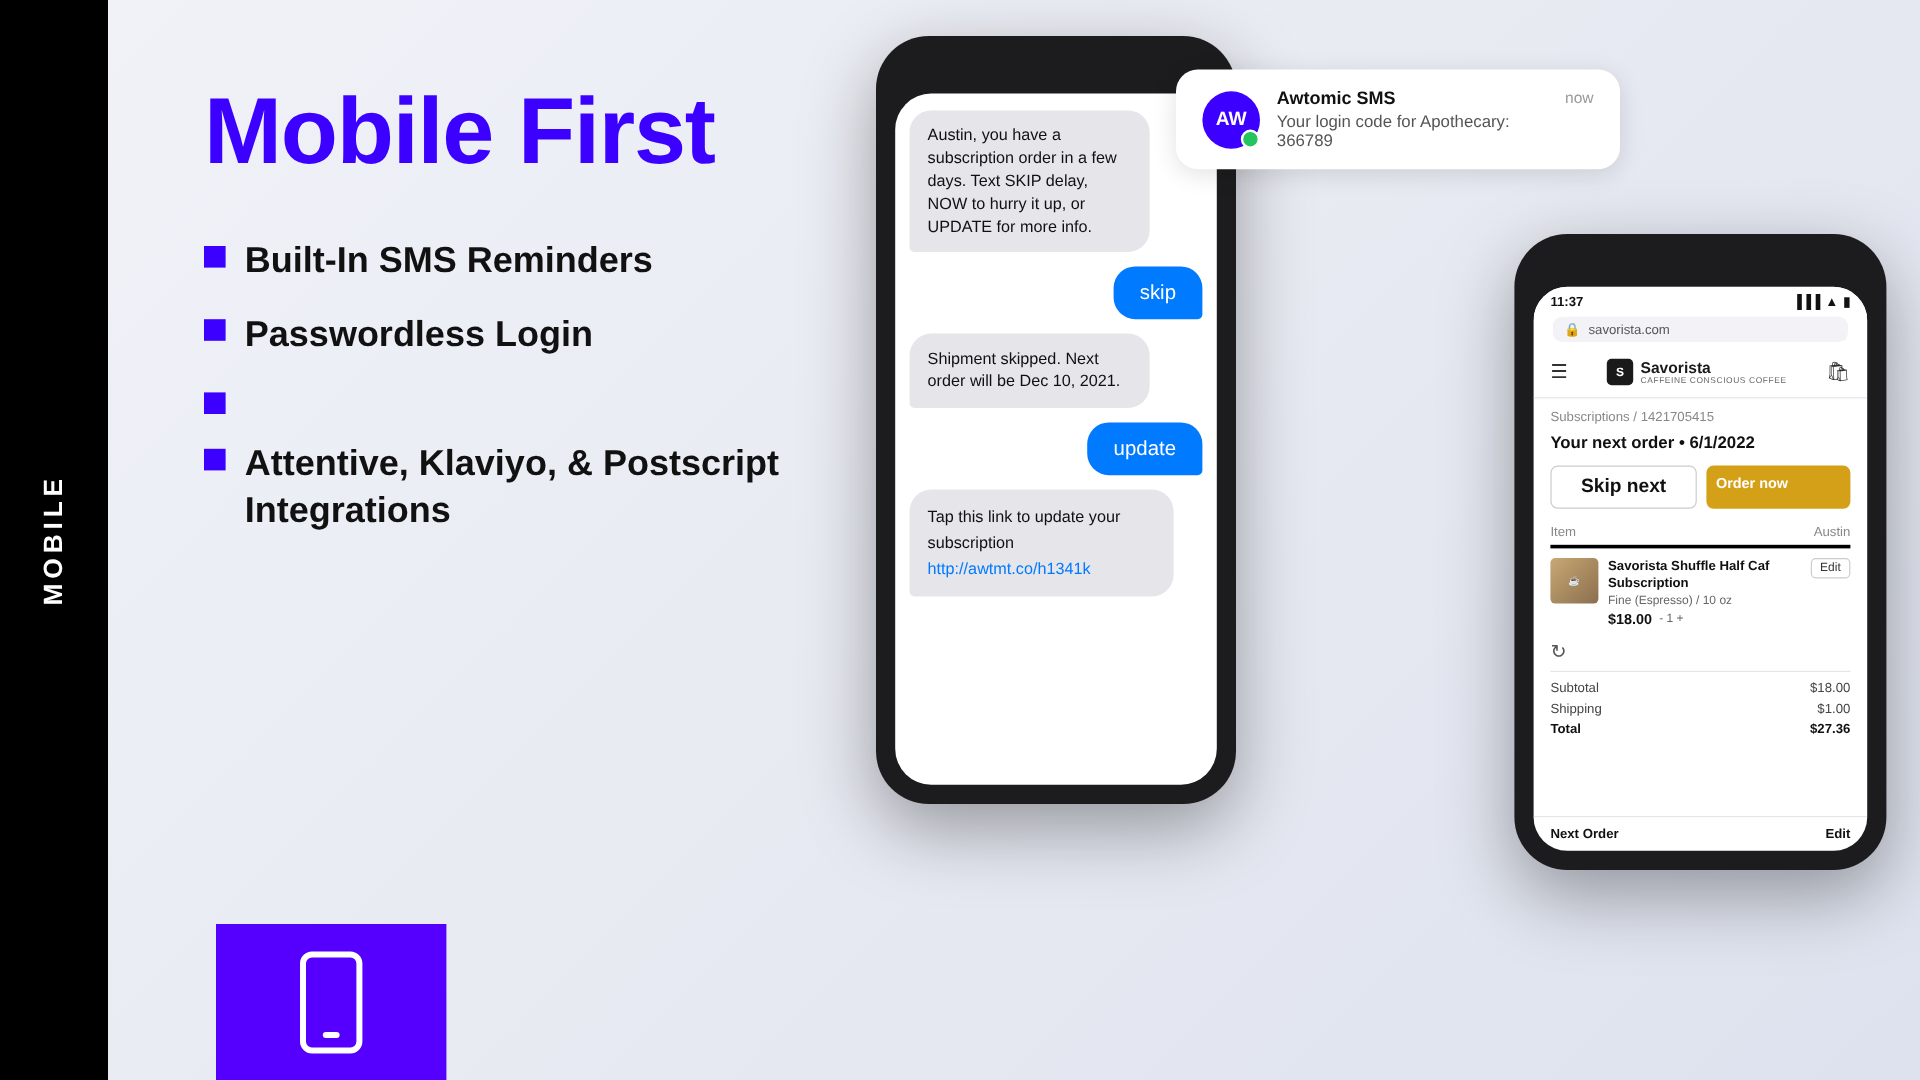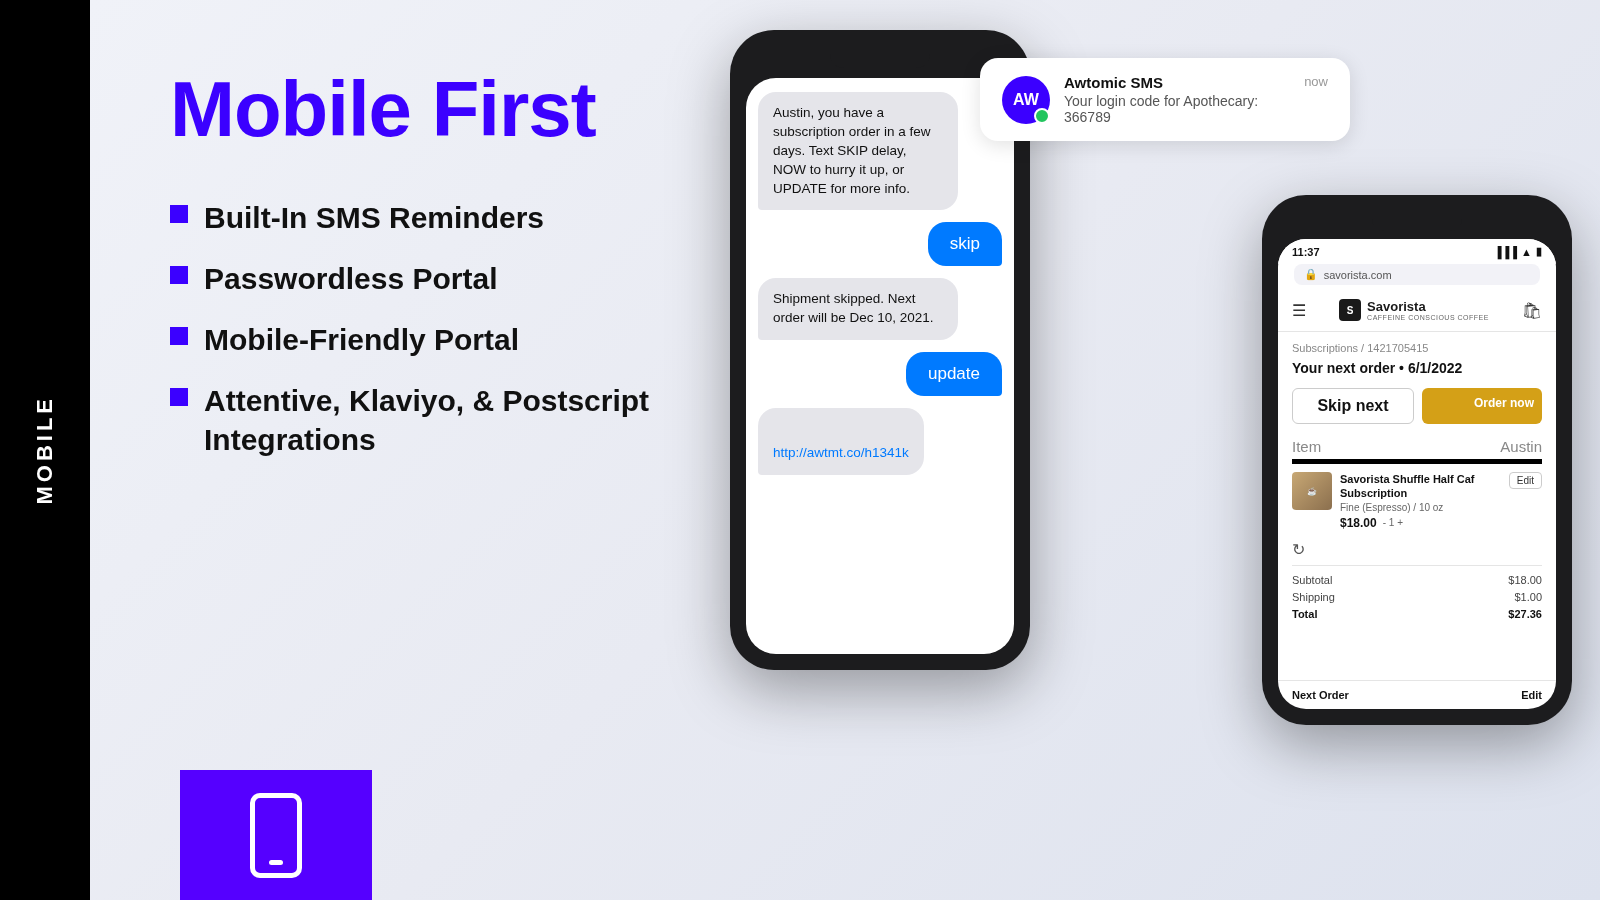--- a/index.html
+++ b/index.html
@@ -364,30 +364,30 @@
       text-align: center;
     }
     .btn-order {
       flex: 1;
       padding: 8px;
       border-radius: 6px;
       background: #d4a017;
       font-size: 12px;
       font-weight: 700;
       color: #fff;
-      text-align: right;
+      text-align: left;
     }
     .portal-table-header {
       display: flex;
       justify-content: space-between;
-      font-size: 15px;
+      font-size: 11px;
       color: #888;
       margin-bottom: 8px;
       padding-bottom: 4px;
-      border-bottom: 5px solid #000000;
+      border-bottom: 3px solid #000000;
       align-items: flex-end;
     }
     .portal-product-row {
       display: flex;
       align-items: flex-start;
       gap: 8px;
       margin-bottom: 10px;
     }
     .product-thumb {
       width: 40px;
@@ -462,25 +462,24 @@
 
   <div class="left-section">
     <h1 class="main-title">Mobile First</h1>
     <ul class="bullet-list">
       <li class="bullet-item">
         <span class="bullet-square"></span>
         <span>Built-In SMS Reminders</span>
       </li>
       <li class="bullet-item">
         <span class="bullet-square"></span>
-        <span>Passwordless Portal</span>
+        <span>Passwordless Login</span>
       </li>
       <li class="bullet-item">
         <span class="bullet-square"></span>
-        <span>Mobile-Friendly Portal</span>
       </li>
       <li class="bullet-item">
         <span class="bullet-square"></span>
         <span>Attentive, Klaviyo, &amp; Postscript Integrations</span>
       </li>
     </ul>
   </div>
 
   <div class="right-section">
 
@@ -497,21 +496,21 @@
     </div>
 
     <div class="phone-sms">
       <div class="phone-notch"></div>
       <div class="phone-screen-sms">
         <div class="sms-bubble-left">Austin, you have a subscription order in a few days. Text SKIP delay, NOW to hurry it up, or UPDATE for more info.</div>
         <div class="sms-bubble-right">skip</div>
         <div class="sms-bubble-left">Shipment skipped. Next order will be Dec 10, 2021.</div>
         <div class="sms-bubble-right">update</div>
         <div class="sms-bubble-link">
-          <br>
+          <span>Tap this link to update your subscription</span><br>
           <a class="sms-link" href="#">http://awtmt.co/h1341k</a>
         </div>
       </div>
     </div>
 
     <div class="phone-portal">
       <div class="phone-notch-small"></div>
       <div class="phone-screen-portal">
 
         <div class="portal-status-bar">

